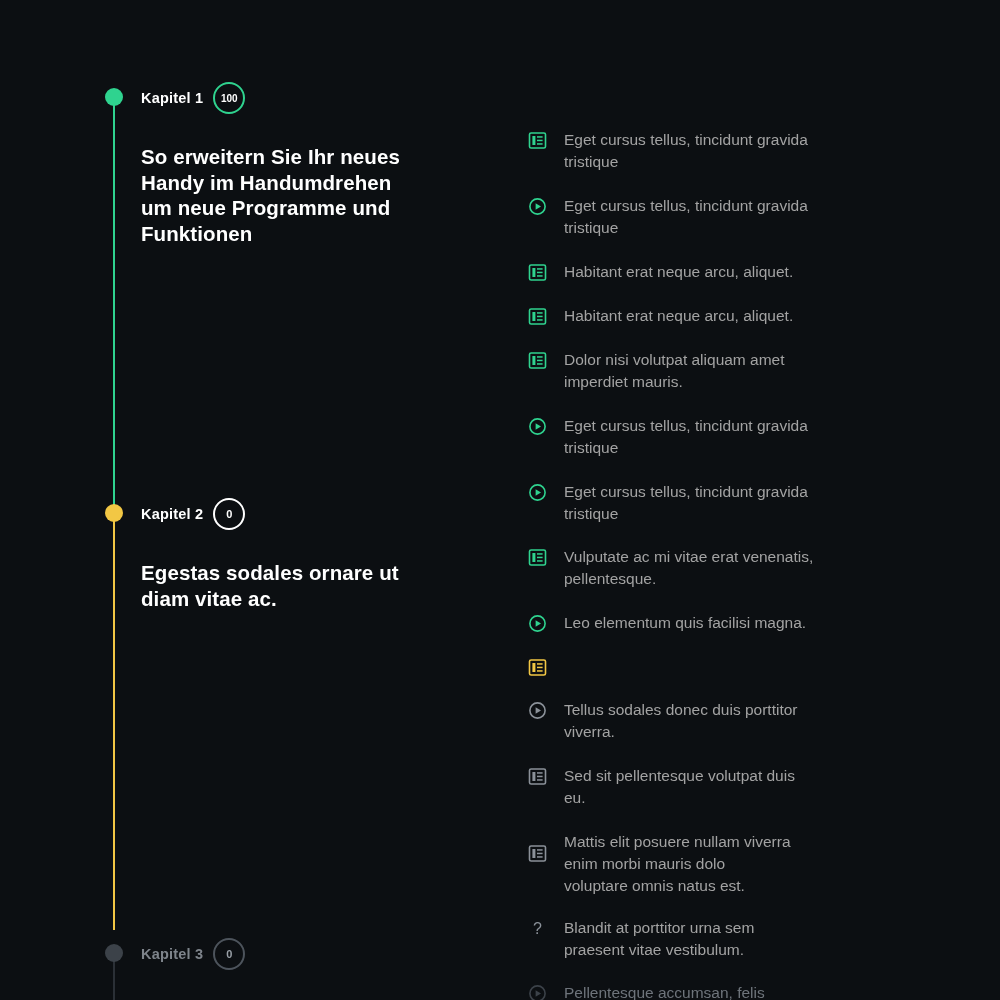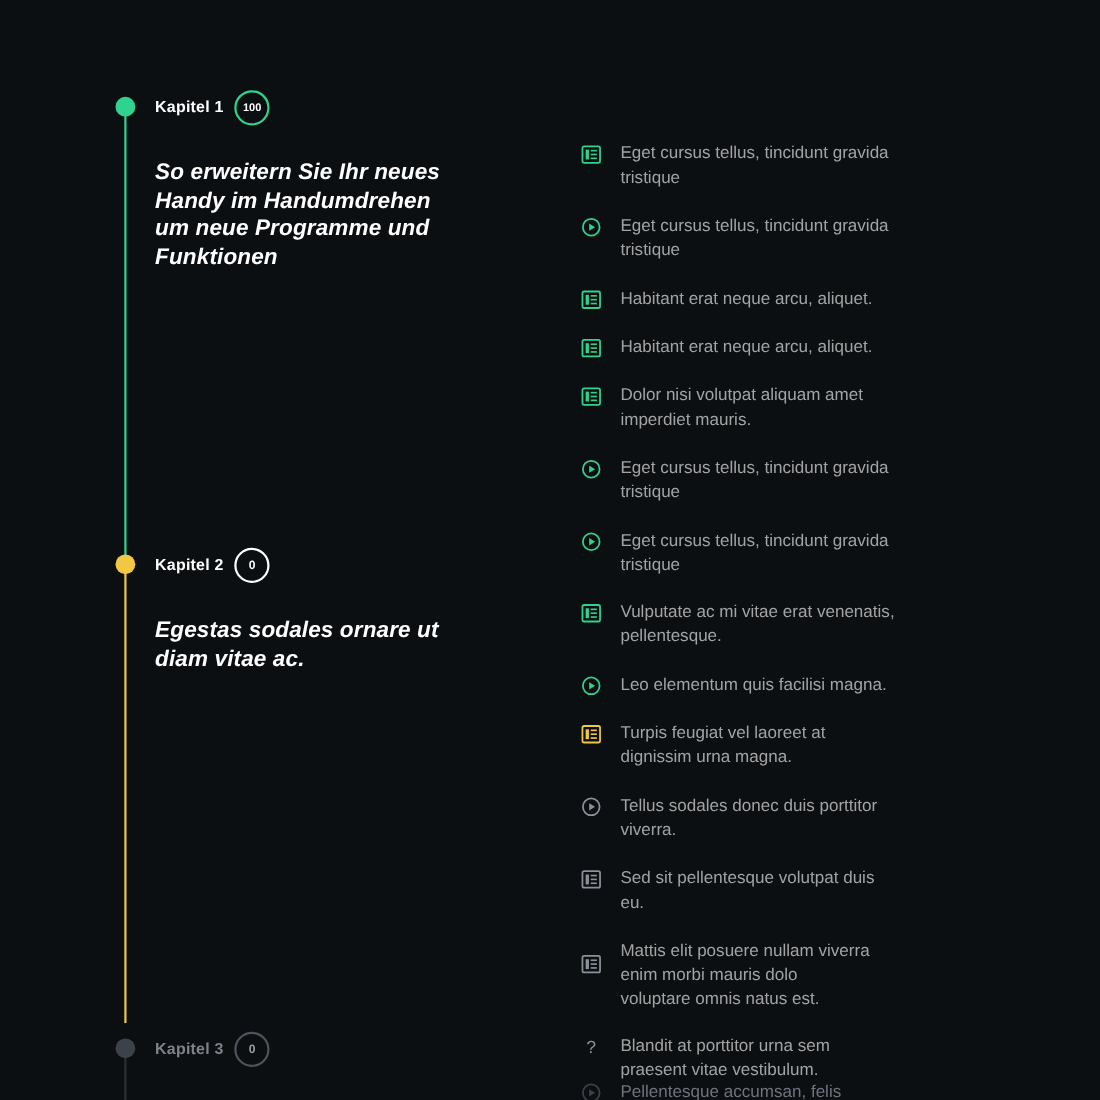--- a/index.html
+++ b/index.html
@@ -67,21 +67,20 @@
   
   .chapter-title {
     position: absolute;
     left: 141px;
     width: 270px;
     font-size: 20.5px;
     line-height: 25.5px;
     font-weight: bold;
     color: #ffffff;
     letter-spacing: .1px;
-    font-style: italic;
   }
 
   
   .lessons {
     position: absolute;
     left: 528px;
   }
   .lesson {
     display: flex;
     align-items: flex-start;
@@ -237,21 +236,20 @@
       <div class="lesson">
         <span class="lesson-icon">
           <svg width="19" height="19" viewBox="0 0 19 19">
               <rect x="1.5" y="2" width="16" height="15" rx="1.6" fill="none" stroke="#f2c744" stroke-width="1.6"></rect>
               <rect x="4.4" y="5" width="3" height="9" fill="#f2c744"></rect>
               <rect x="9" y="5.2" width="5.6" height="1.5" fill="#f2c744"></rect>
               <rect x="9" y="8.7" width="5.6" height="1.5" fill="#f2c744"></rect>
               <rect x="9" y="12.2" width="5.6" height="1.5" fill="#f2c744"></rect>
             </svg>
         </span>
-        <span class="lesson-text">Turpis feugiat vel laoreet at dignissim urna magna.</span>
       </div>
       <div class="lesson">
         <span class="lesson-icon">
           <svg width="19" height="19" viewBox="0 0 19 19">
               <circle cx="9.5" cy="9.5" r="7.6" fill="none" stroke="#8b9199" stroke-width="1.6"></circle>
               <path d="M7.6 6.2 L13 9.5 L7.6 12.8 Z" fill="#8b9199"></path>
             </svg>
         </span>
         <span class="lesson-text">Tellus sodales donec duis porttitor viverra.</span>
       </div>

